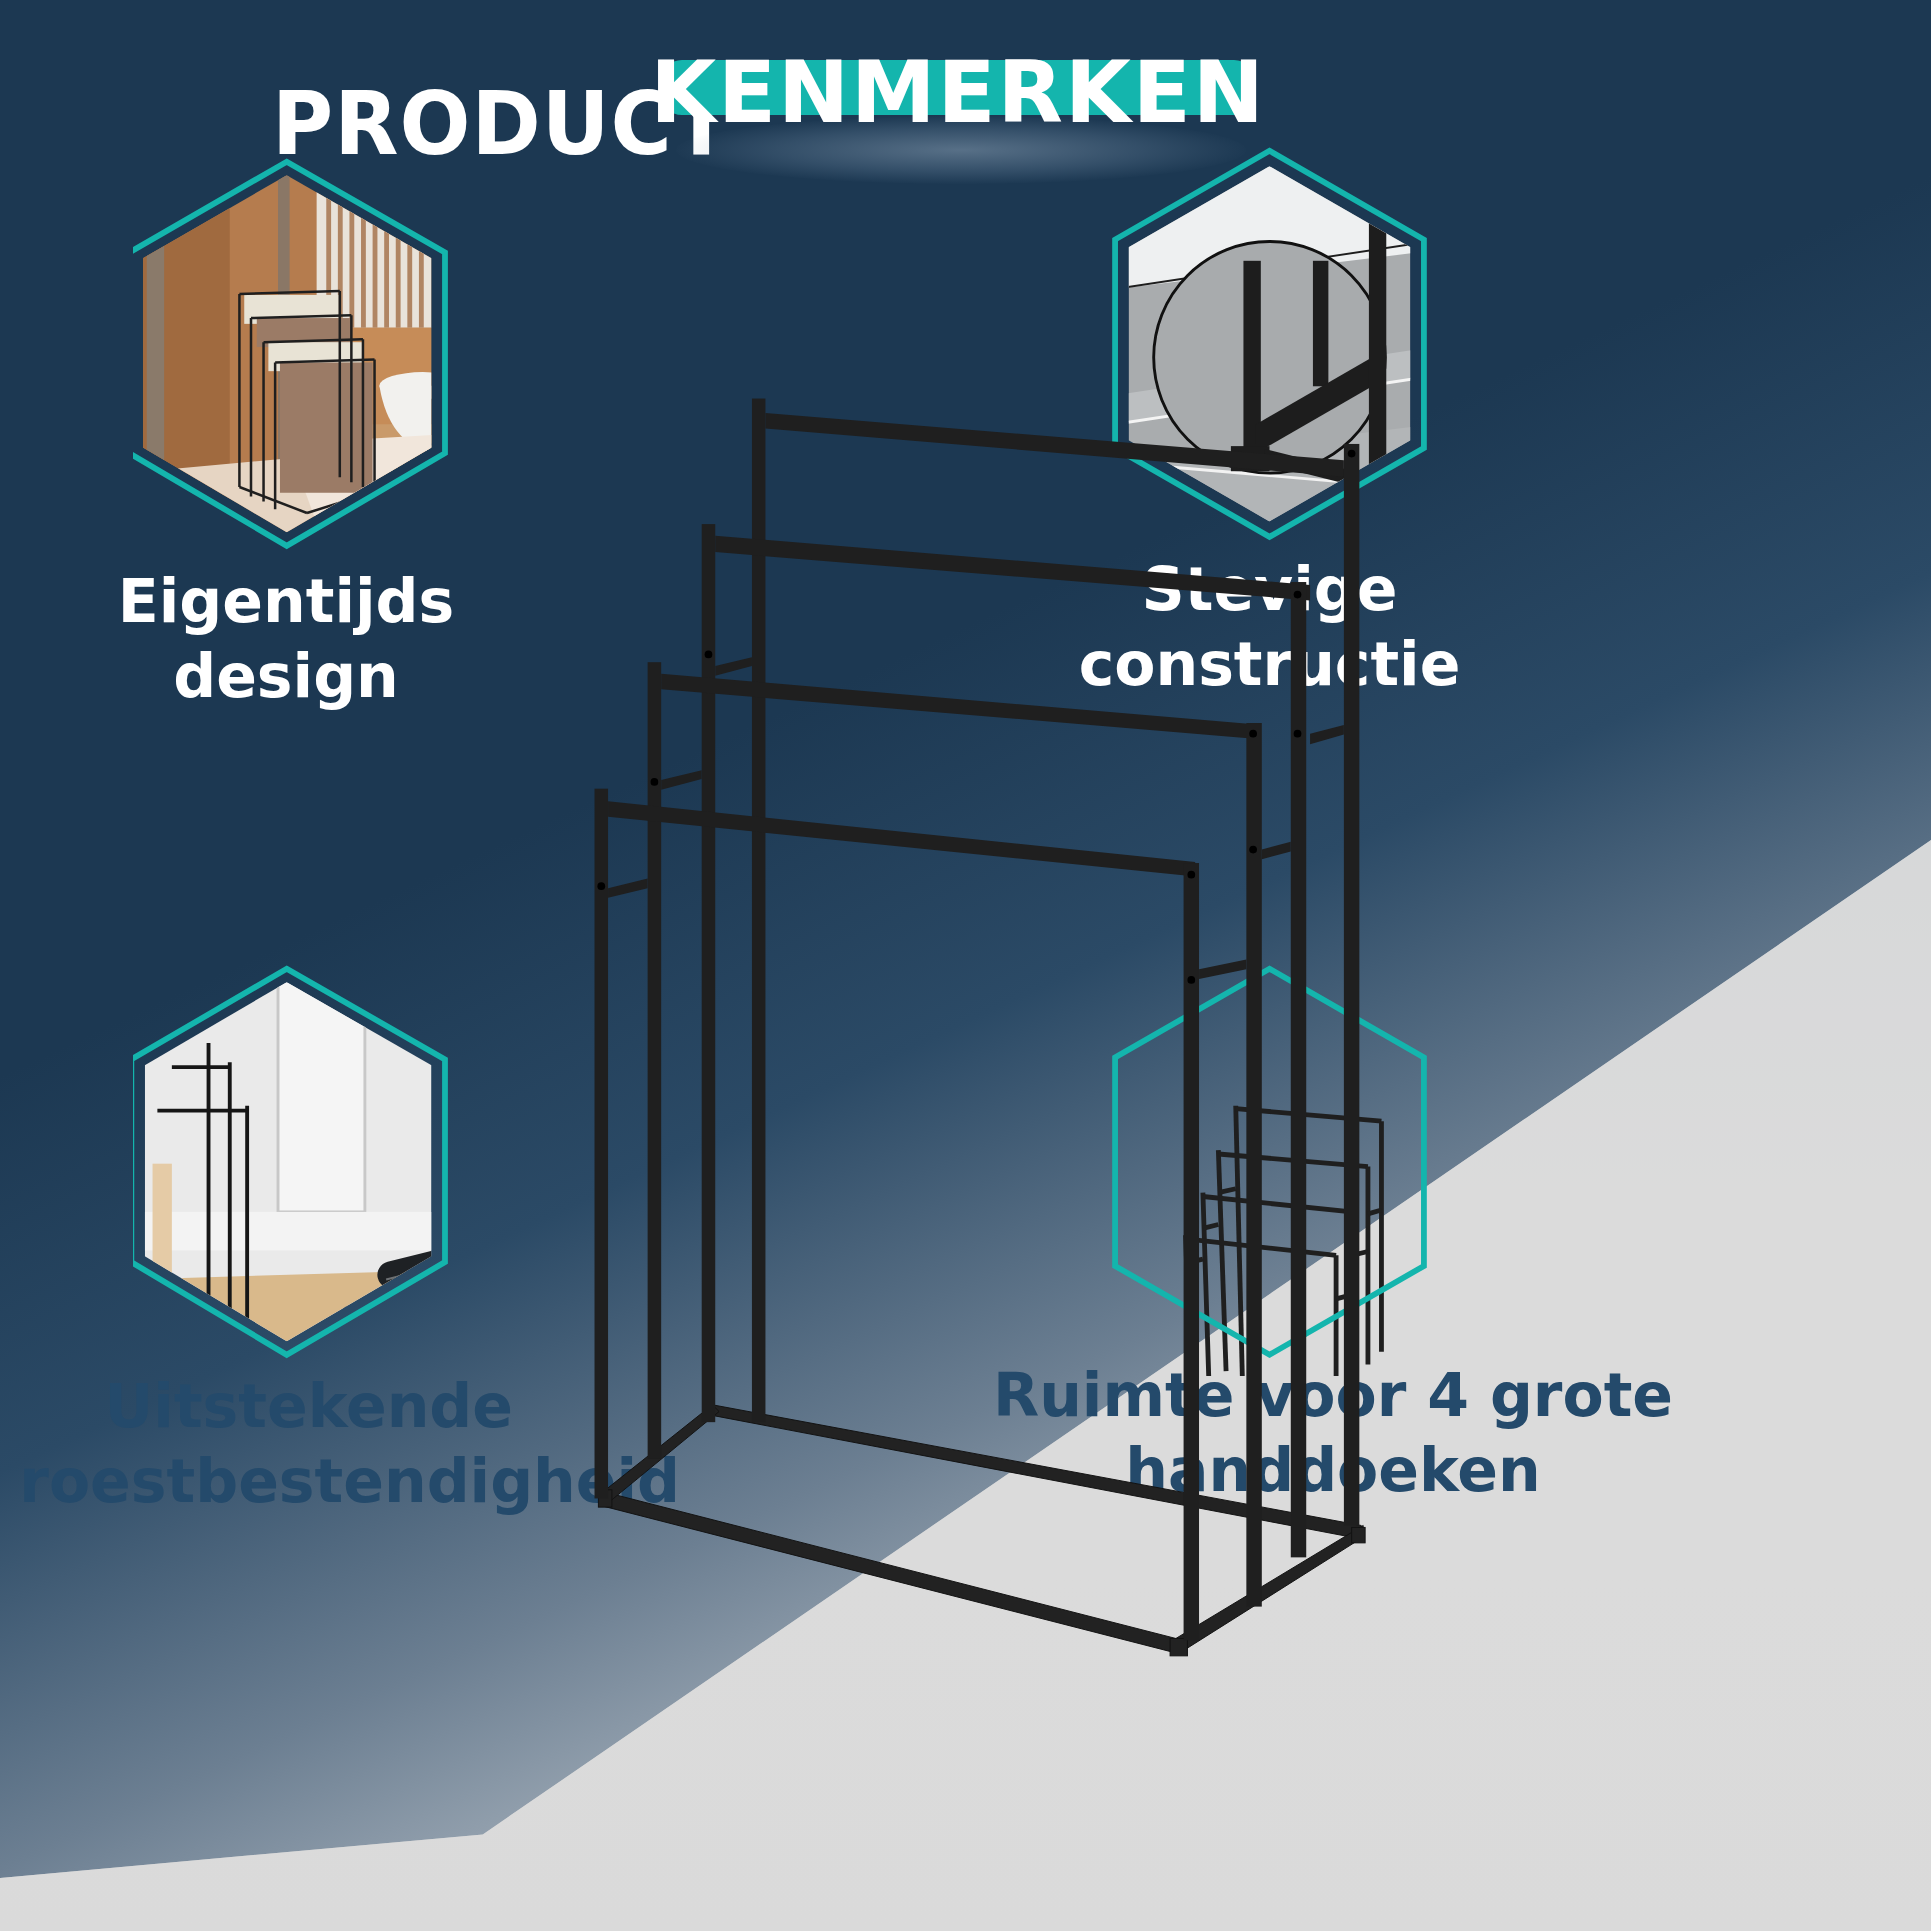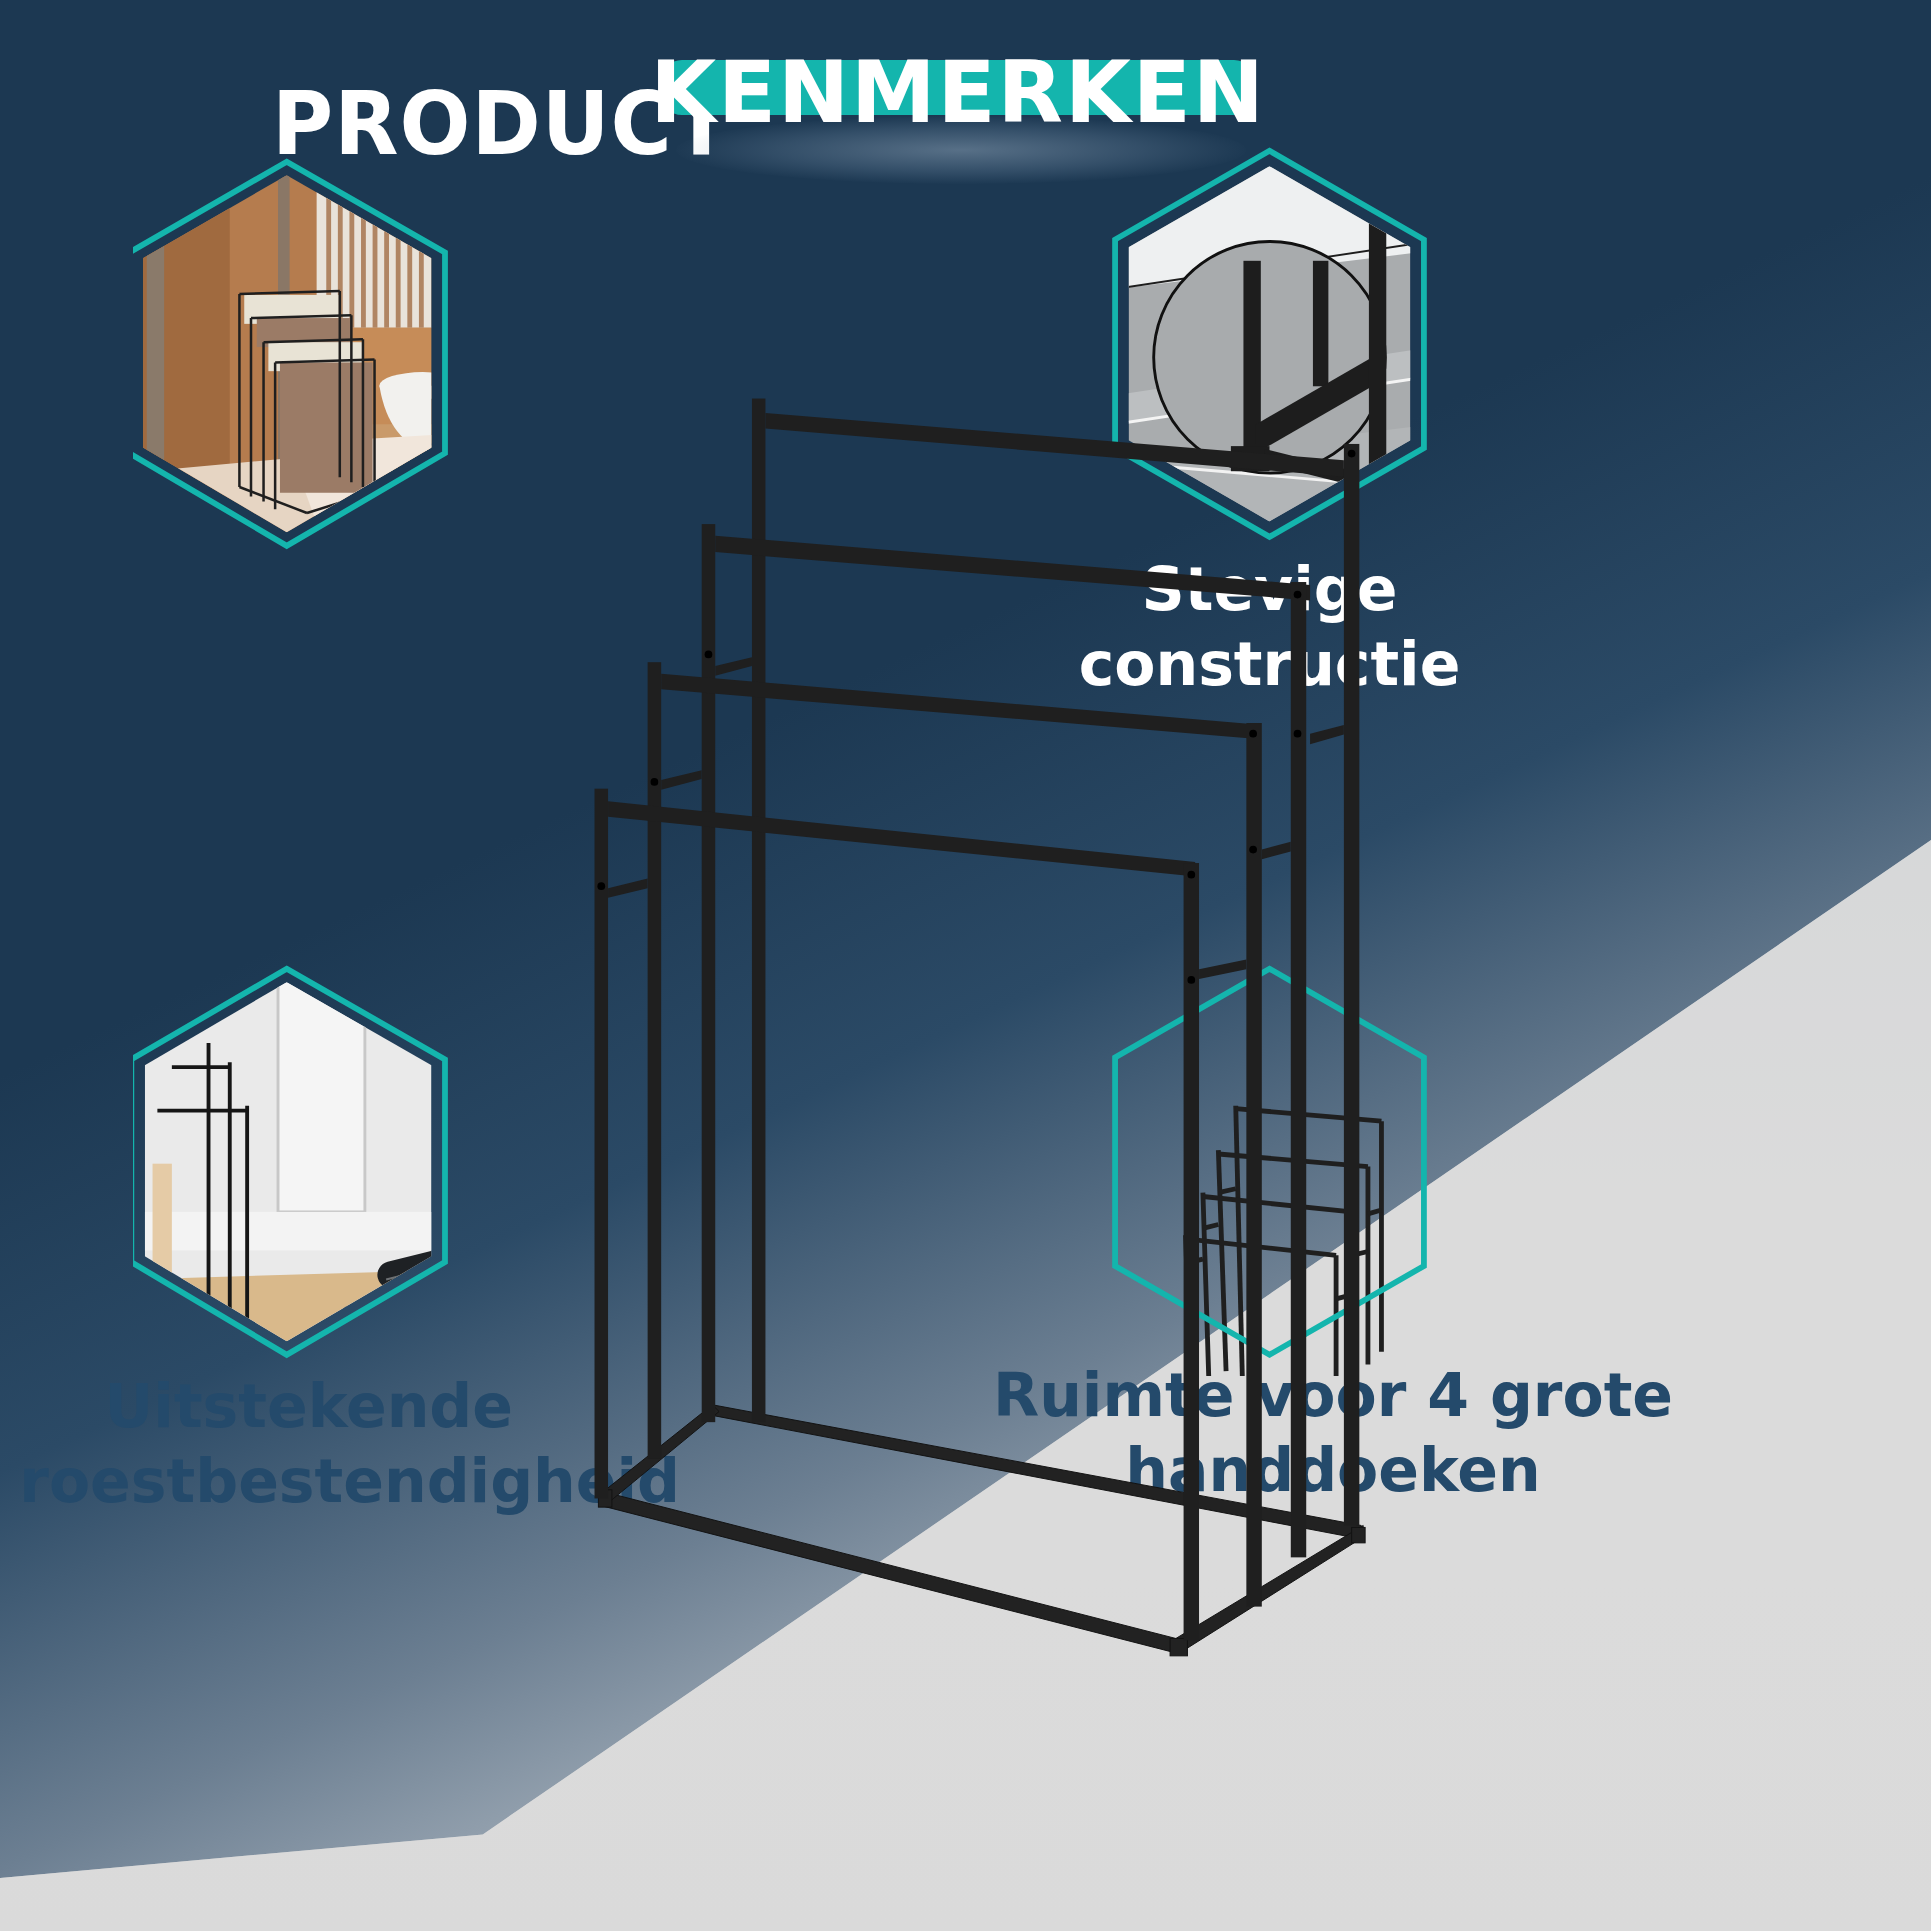--- a/index.html
+++ b/index.html
@@ -198,20 +198,24 @@
         <line x1="96" y1="277" x2="112" y2="273"></line>
         <line x1="78" y1="313" x2="96" y2="309"></line>
         <line x1="267" y1="262" x2="281" y2="258"></line>
         <line x1="250" y1="305" x2="267" y2="301"></line>
         <line x1="234" y1="350" x2="250" y2="346"></line>
       </g>
       <polygon points="165,8 325,100 325,316 165,408 5,316 5,100" fill="none" stroke="#14b5ad" stroke-width="6"></polygon>
     </svg>
   </div>
 
+  <div class="label white" style="left:93px; top:564px; width:386px;">
+    <div>Eigentijds</div>
+    <div>design</div>
+  </div>
   <div class="label white" style="left:1062px; top:552px; width:415px;">
     <div>Stevige</div>
     <div>constructie</div>
   </div>
   <div class="label navy" style="left:19.3px; top:1358px; width:579px;margin-top:11px;">
     <div>Uitstekende</div>
     <div>roestbestendigheid</div>
   </div>
   <div class="label navy" style="left:1188px; top:1358px; width:734px; margin-left:-222px;">
     <div>Ruimte voor 4 grote</div>

